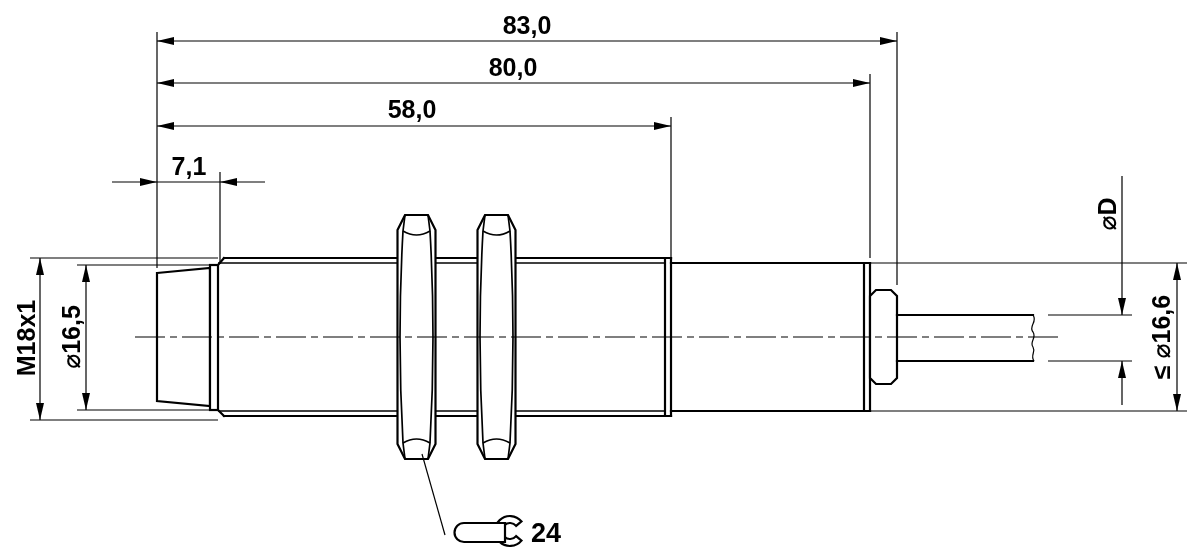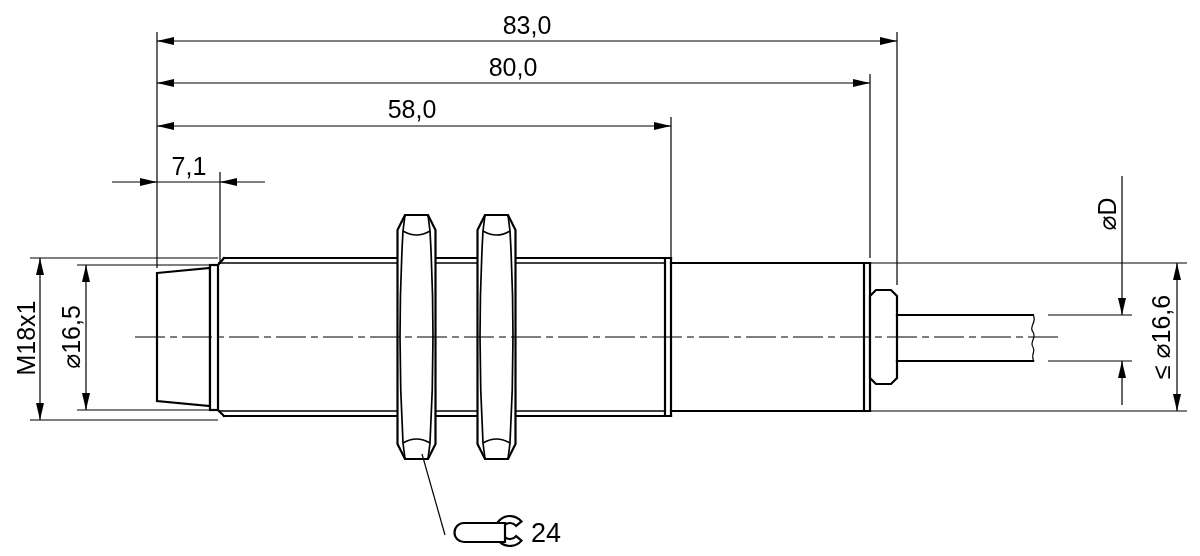--- a/index.html
+++ b/index.html
@@ -6,20 +6,21 @@
     margin: 0;
     padding: 0;
     background: #ffffff;
   }
   .drawing-wrap {
     width: 1200px;
     height: 556px;
     background: #ffffff;
     position: relative;
     overflow: hidden;
+    font-weight: bold;
   }
   svg text {
     font-family: "Liberation Sans", "DejaVu Sans", sans-serif;
     font-size: 25px;
     fill: #000000;
   }
   svg text.small-note {
     font-size: 27px;
   }
   .outline   { stroke: #000; stroke-width: 2.2; fill: none; stroke-linecap: square; }

